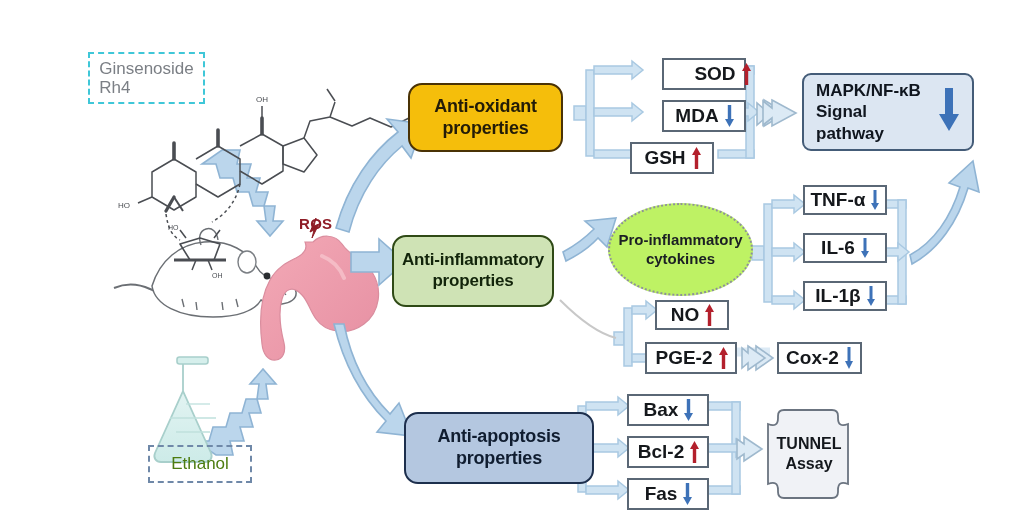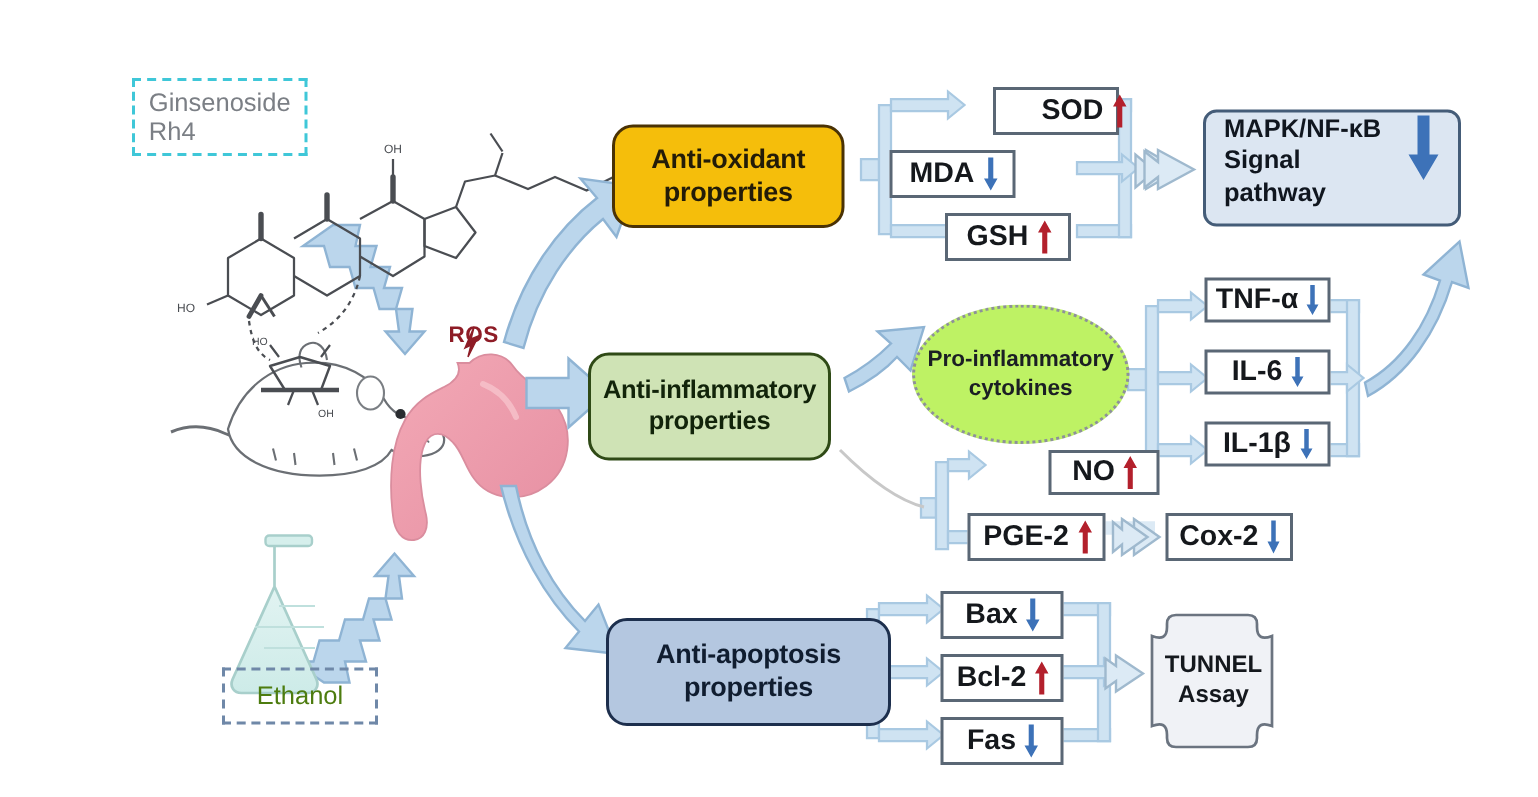--- a/index.html
+++ b/index.html
@@ -82,21 +82,21 @@
     position:relative;
     flex:0 0 auto;
   }
   .arw svg{display:block;}
 
   
   .pathway-box{
     background:#DCE6F2;
     border:2.2px solid #445c78;
     border-radius:9px;
-    display:flex;
+    display:flex;align-items:center;
     padding-left:12px;
     gap:6px;
     font-size:17px;
     font-weight:bold;
     color:#10161f;
     line-height:1.25;
   }
 
   
   .ellipse{
@@ -372,21 +372,21 @@
   </div>
 
   <div class="abs marker" style="left:662px;top:58px;width:84px;height:32px;padding-left:36px;">
     <span class="lbl">SOD</span>
     <span class="arw">
       <svg width="11" height="24" viewBox="0 0 11 24">
           <path d="M5.5 1 L10 9 L7.2 9 L7.2 23 L3.8 23 L3.8 9 L1 9 Z" fill="#B3202C"></path>
         </svg>
     </span>
   </div>
-  <div class="abs marker" style="left:593px;top:100px;width:84px;height:32px;">
+  <div class="abs marker" style="left:662px;top:100px;width:84px;height:32px;">
     <span class="lbl">MDA</span>
     <span class="arw">
       <svg width="11" height="24" viewBox="0 0 11 24">
           <path d="M5.5 23 L10 15 L7.2 15 L7.2 1 L3.8 1 L3.8 15 L1 15 Z" fill="#3D72B8"></path>
         </svg>
     </span>
   </div>
   <div class="abs marker" style="left:630px;top:142px;width:84px;height:32px;">
     <span class="lbl">GSH</span>
     <span class="arw">
@@ -433,21 +433,21 @@
   </div>
   <div class="abs marker" style="left:803px;top:281px;width:84px;height:30px;">
     <span class="lbl">IL-1β</span>
     <span class="arw">
       <svg width="10" height="22" viewBox="0 0 10 22">
           <path d="M5 21 L9 14 L6.5 14 L6.5 1 L3.5 1 L3.5 14 L1 14 Z" fill="#3D72B8"></path>
         </svg>
     </span>
   </div>
 
-  <div class="abs marker" style="left:655px;top:300px;width:74px;height:30px;margin-left:44px;">
+  <div class="abs marker" style="left:655px;top:300px;width:74px;height:30px;">
     <span class="lbl">NO</span>
     <span class="arw">
       <svg width="11" height="24" viewBox="0 0 11 24">
           <path d="M5.5 1 L10 9 L7.2 9 L7.2 23 L3.8 23 L3.8 9 L1 9 Z" fill="#B3202C"></path>
         </svg>
     </span>
   </div>
   <div class="abs marker" style="left:645px;top:342px;width:92px;height:32px;">
     <span class="lbl">PGE-2</span>
     <span class="arw">

